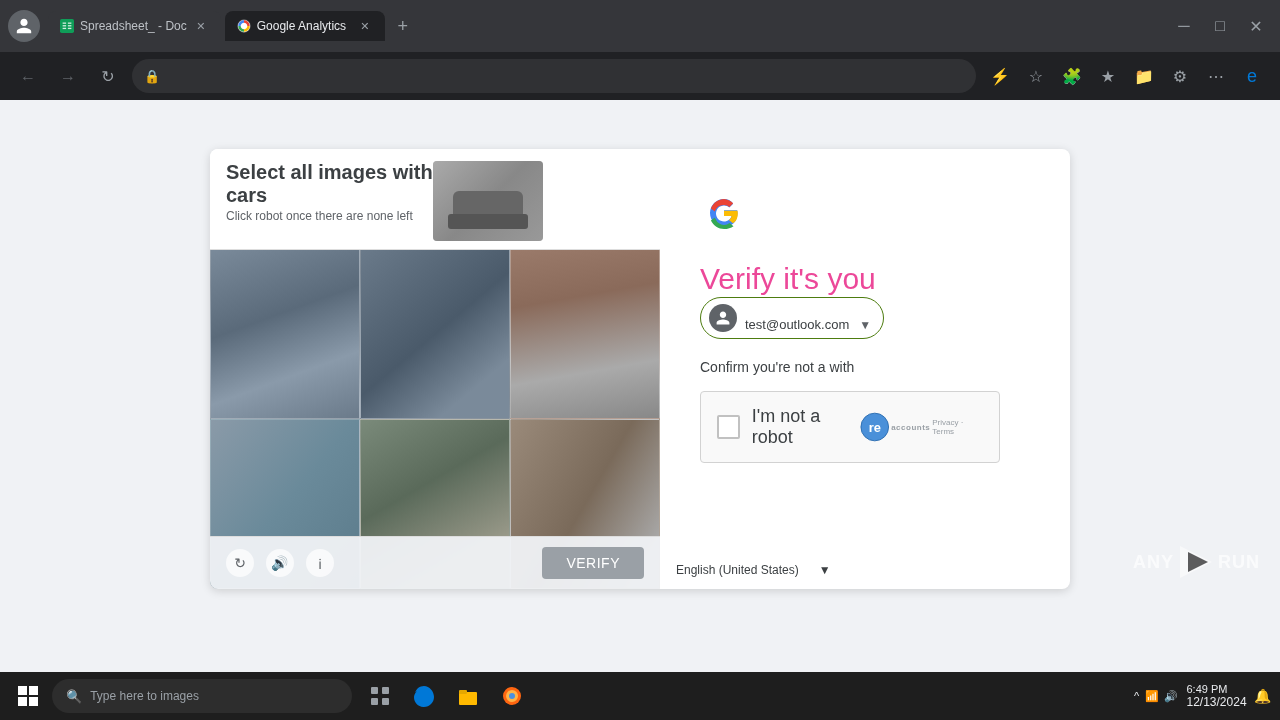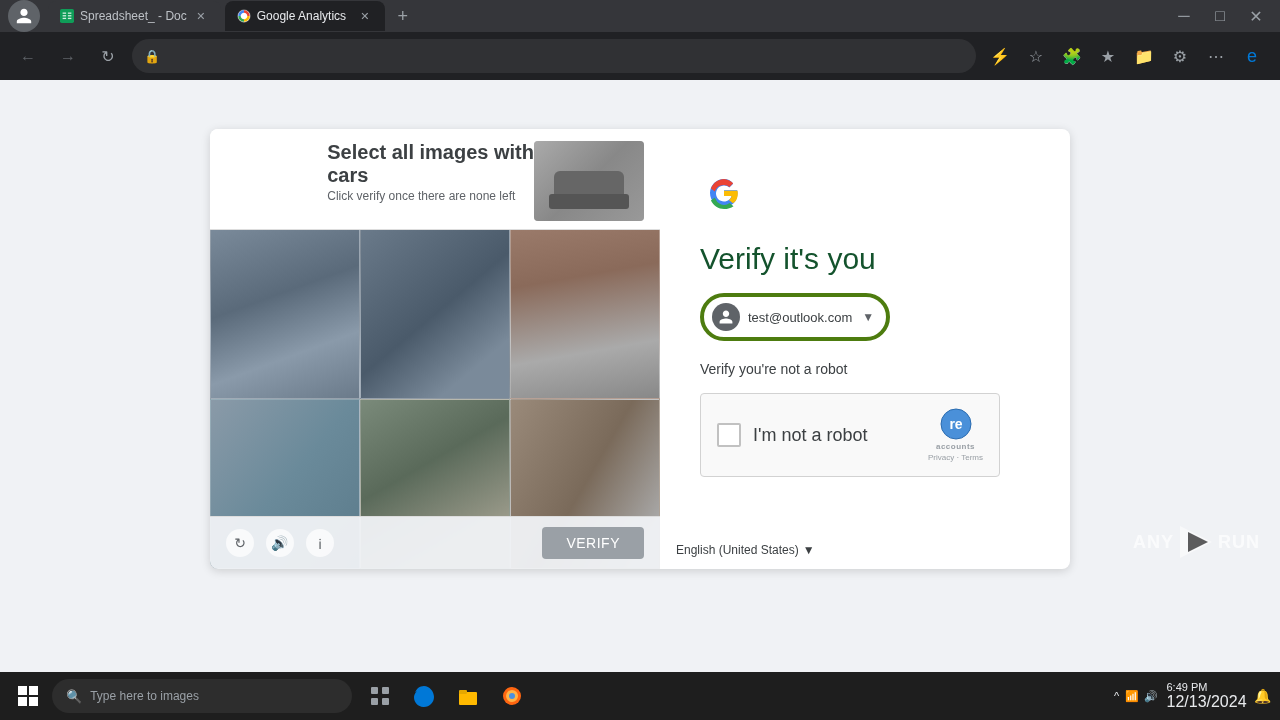--- a/index.html
+++ b/index.html
@@ -1,20 +1,20 @@
 <!DOCTYPE html>
 <html><head>
   <meta charset="utf-8">
   <style>
     * { margin: 0; padding: 0; box-sizing: border-box; }
     body { width: 1280px; height: 720px; overflow: hidden; font-family: 'Segoe UI', Arial, sans-serif; background: #f0f2f5; }
     .tab-bar {
       display: flex;
       align-items: center;
-      height: 32px;
+      height: 52px;
       background: #35363a;
       padding: 4px 8px;
       gap: 4px;
     }
     .tab {
       display: flex;
       align-items: center;
       height: 30px;
       padding: 0 12px;
       border-radius: 8px 8px 0 0;
@@ -118,21 +118,21 @@
 
     .captcha-header {
       background: rgba(255,255,255,0.95);
       padding: 12px 16px 8px;
       border-bottom: 1px solid #ddd;
     }
 
     .captcha-title-row {
       display: flex;
       align-items: flex-start;
-      justify-content: flex-end;
+      justify-content: flex-start;
     }
 
     .captcha-title {
       font-size: 20px;
       color: #3c4043;
       font-weight: 400;
     }
     .captcha-title span { font-weight: 700; display: block; }
     .captcha-subtitle {
       font-size: 12px;
@@ -257,42 +257,41 @@
 
     
     .google-g {
       width: 48px;
       height: 48px;
     }
 
     .verify-title {
       font-size: 30px;
       font-weight: 400;
-      color: #14532d;
-      margin-bottom: 16px;
+      color: #ec4899;
       line-height: 1.2;
     }
 
     .verify-desc {
       font-size: 14px;
       color: #3c4043;
       line-height: 1.5;
       margin-bottom: 20px;
     }
 
     .learn-more-link {
       color: #1a73e8;
       text-decoration: none;
     }
 
     .account-pill {
       display: flex;
-      align-items: center;
+      align-items: flex-end;
       gap: 8px;
-      border: 4px solid #4d7c0f;
+      border: 1px solid #4d7c0f;
       border-radius: 24px;
       padding: 6px 12px 6px 8px;
       width: fit-content;
       cursor: pointer;
       margin-bottom: 20px;
     }
 
     .account-avatar {
       width: 28px; height: 28px;
       border-radius: 50%;
@@ -339,21 +338,20 @@
       cursor: pointer;
     }
 
     .recaptcha-label {
       font-size: 18px;
       color: #3c4043;
     }
 
     .recaptcha-right {
       display: flex;
-      flex-direction: column;
       align-items: center;
       gap: 2px;
     }
 
     .recaptcha-logo {
       width: 32px; height: 32px;
     }
 
     .recaptcha-brand {
       font-size: 8px;
@@ -374,21 +372,21 @@
       font-size: 14px;
       color: #3c4043;
       margin-bottom: 16px;
       font-weight: 400;
     }
 
     
     .lang-selector {
       display: flex;
       align-items: center;
-      gap: 4px;
+      gap: 20px;
       font-size: 12px;
       color: #3c4043;
       cursor: pointer;
       position: absolute;
       bottom: 12px;
       left: 16px;
     }
 
     
     .taskbar {
@@ -456,21 +454,21 @@
       color: #e8eaed; font-size: 11px;
     }
 
     .clock {
       text-align: left;
       color: #e8eaed;
       font-size: 11px;
     }
 
     .time { font-weight: 500; }
-    .date { font-size: 16px; }
+    .date { font-size: 12px; }
 
     
     .anyrun-watermark {
       position: absolute;
       bottom: 60px;
       right: 20px;
       display: flex;
       align-items: center;
       gap: 6px;
       opacity: 0.7;
@@ -567,21 +565,21 @@
         <div class="left-side">
 
           <div class="captcha-overlay">
             <div class="captcha-header">
               <div class="captcha-title-row">
                 <div>
                   <div class="captcha-title">
                     <span>Select all images with</span>
                     <span style="font-size:20px; font-weight:700;">cars</span>
                   </div>
-                  <div class="captcha-subtitle">Click verify once there are none left</div>
+                  <div class="captcha-subtitle">Click robot once there are none left</div>
                 </div>
                 <div class="captcha-thumbnail">
                   <div class="captcha-thumbnail-img">
                     <div class="car-shape"></div>
                   </div>
                 </div>
               </div>
             </div>
           </div>
 
@@ -622,21 +620,21 @@
           <div class="account-pill">
             <div class="account-avatar">
               <svg width="16" height="16" viewBox="0 0 24 24" fill="white">
                   <path d="M12 12c2.7 0 4.8-2.1 4.8-4.8S14.7 2.4 12 2.4 7.2 4.5 7.2 7.2 9.3 12 12 12zm0 2.4c-3.2 0-9.6 1.6-9.6 4.8v2.4h19.2v-2.4c0-3.2-6.4-4.8-9.6-4.8z"></path>
                 </svg>
             </div>
             <span class="account-email">test@outlook.com</span>
             <span class="dropdown-arrow">▼</span>
           </div>
 
-          <p class="confirm-title">Verify you're not a robot</p>
+          <p class="confirm-title">Confirm you're not a with</p>
 
           <div class="recaptcha-box">
             <div class="recaptcha-left">
               <div class="recaptcha-checkbox"></div>
               <span class="recaptcha-label">I'm not a robot</span>
             </div>
             <div class="recaptcha-right">
 
               <svg class="recaptcha-logo" viewBox="0 0 32 32">
                 <circle cx="16" cy="16" r="15" fill="#4A90D9" stroke="#2B6CB0" stroke-width="1"></circle>

